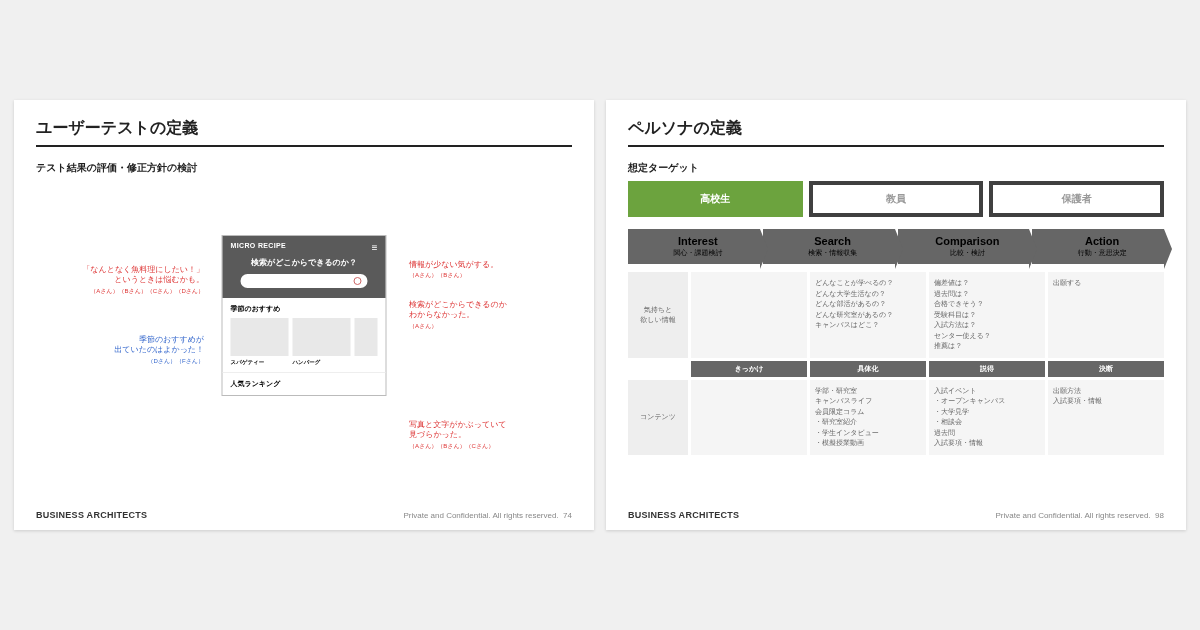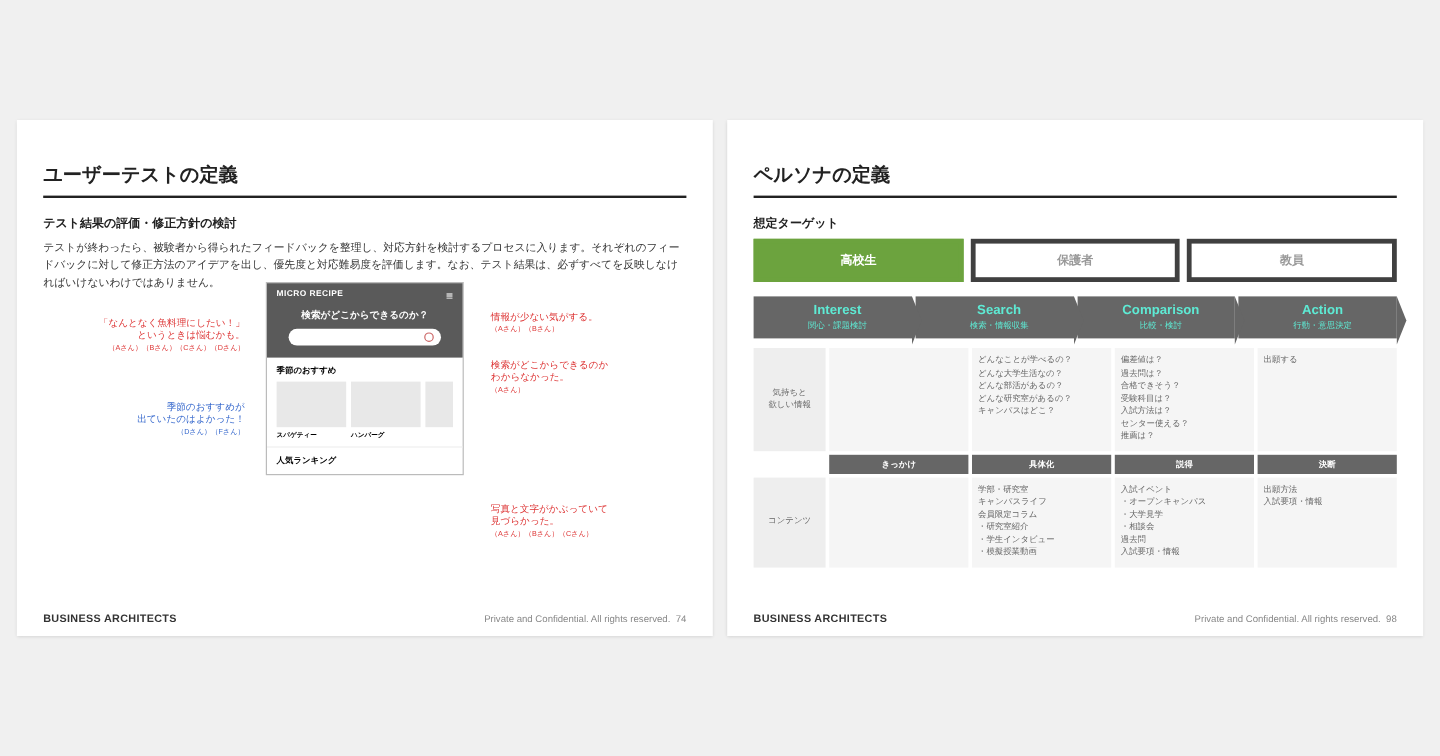--- a/index.html
+++ b/index.html
@@ -1,17 +1,17 @@
 <!DOCTYPE html>
 <html><head>
 <meta charset="utf-8">
 <style>
 *{margin:0;padding:0;box-sizing:border-box}
 body{width:1200px;height:630px;background:#f0f0f0;font-family:"Hiragino Sans","Meiryo",sans-serif;display:flex;align-items:center;justify-content:center;gap:12px}
-.slide{background:#fff;width:580px;height:430px;position:relative;box-shadow:0 1px 3px rgba(0,0,0,.15);padding:36px 22px 0}
+.slide{background:#fff;width:580px;height:430px;position:relative;box-shadow:0 1px 3px rgba(0,0,0,.15);padding:18px 22px 0}
 .slide-title{font-size:16px;font-weight:700;color:#222;border-bottom:2px solid #222;padding-bottom:6px;margin-bottom:14px}
 .subtitle{font-size:10px;font-weight:700;color:#222;margin-bottom:6px}
 .body-text{font-size:9px;color:#333;line-height:1.6;margin-bottom:14px}
 .footer{position:absolute;bottom:10px;left:22px;right:22px;display:flex;justify-content:space-between;align-items:center;font-size:8px;color:#888}
 .footer .company{font-weight:700;font-size:9px;letter-spacing:.03em;color:#333;font-family:Arial}
 .mock{position:absolute;left:50%;transform:translateX(-50%);top:135px;width:165px;border:1px solid #bbb;background:#fff}
 .mock-head{background:#5a5a5a;padding:6px 8px 10px;position:relative}
 .mock-brand{color:#fff;font-size:7px;font-weight:700;letter-spacing:.05em}
 .mock-menu{position:absolute;top:6px;right:8px;color:#fff;font-size:10px}
 .mock-q{color:#fff;font-size:8px;text-align:center;margin:8px 0 6px;font-weight:600}
@@ -23,38 +23,37 @@
 .mock-card{flex:1;height:38px;background:#e8e8e8}
 .mock-label{font-size:5.5px;font-weight:700;margin-top:3px}
 .annot{position:absolute;font-size:8px;line-height:1.3}
 .annot.red{color:#d33}
 .annot.blue{color:#36c}
 .annot .sub{font-size:6px;display:block;margin-top:2px}
 .tabs{display:flex;gap:6px;margin-bottom:12px}
 .tab{flex:1;text-align:center;padding:7px 0;font-size:10px;font-weight:600;color:#999;border:4px solid #404040}
 .tab.active{background:#6ca33e;color:#fff;border-color:#6ca33e}
 .journey{display:flex;gap:3px;margin-bottom:8px}
-.jcell{flex:1;position:relative;background:#666;color:#5eead4;text-align:center;padding:6px 0 6px 8px}
+.jcell{flex:1;position:relative;background:#666;color:#000000;text-align:center;padding:6px 0 6px 8px}
 .jcell:after{content:"";position:absolute;right:-8px;top:0;border-left:8px solid #666;border-top:20px solid transparent;border-bottom:20px solid transparent;z-index:2}
 .jcell:last-child:after{border-left-color:#666}
 .jcell .jt{font-size:11px;font-weight:700}
 .jcell .js{font-size:7px;margin-top:1px}
 .jgrid{display:grid;grid-template-columns:60px 1fr 1fr 1fr 1fr;gap:3px;font-size:7px}
 .jgrid>div{background:#f5f5f5;padding:6px 5px;color:#666}
 .jgrid .lbl{background:#eee;display:flex;align-items:center;justify-content:center;text-align:center;line-height:1.4}
 .jgrid .tag{background:#666;color:#fff;text-align:center;padding:3px;font-size:7px;font-weight:600}
 .jgrid .content{line-height:1.5;min-height:50px}
 </style>
 </head>
 <body>
 
 <div class="slide">
   <div class="slide-title">ユーザーテストの定義</div>
   <div class="subtitle">テスト結果の評価・修正方針の検討</div>
-  <div class="body-text">テストが終わったら、被験者から得られたフィードバックを整理し、対応方針を検討するプロセスに入ります。それぞれのフィードバックに対して修正方法のアイデアを出し、優先度と対応難易度を評価します。なお、テスト結果は、必ずすべてを反映しなければいけないわけではありません。</div>
 
   <div class="mock">
     <div class="mock-head">
       <div class="mock-brand">MICRO RECIPE</div>
       <div class="mock-menu">≡</div>
       <div class="mock-q">検索がどこからできるのか？</div>
       <div class="mock-search"></div>
     </div>
     <div class="mock-sec">
       <div class="mock-h">季節のおすすめ</div>
@@ -92,22 +91,22 @@
     <span><span>Private and Confidential. All rights reserved.</span>&nbsp;&nbsp;<span>74</span></span>
   </div>
 </div>
 
 <div class="slide">
   <div class="slide-title">ペルソナの定義</div>
   <div class="subtitle">想定ターゲット</div>
 
   <div class="tabs">
     <div class="tab active">高校生</div>
+    <div class="tab">教員</div>
     <div class="tab">保護者</div>
-    <div class="tab">教員</div>
   </div>
 
   <div class="journey">
     <div class="jcell">
         <div class="jt">Interest</div>
         <div class="js">関心・課題検討</div>
       </div>
     <div class="jcell">
         <div class="jt">Search</div>
         <div class="js">検索・情報収集</div>

